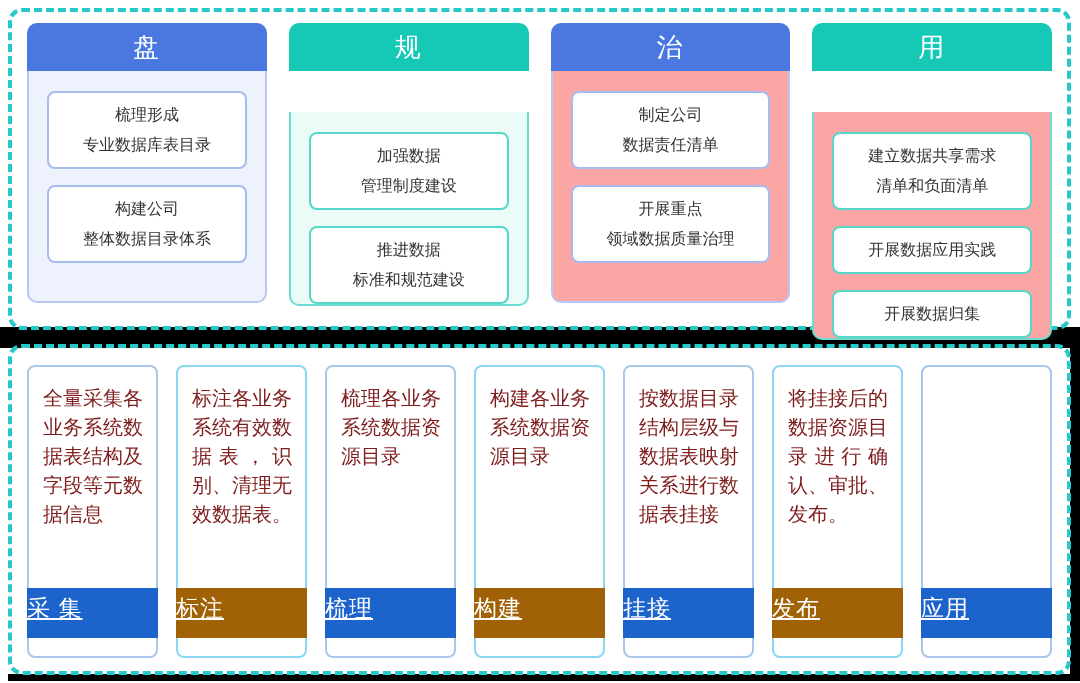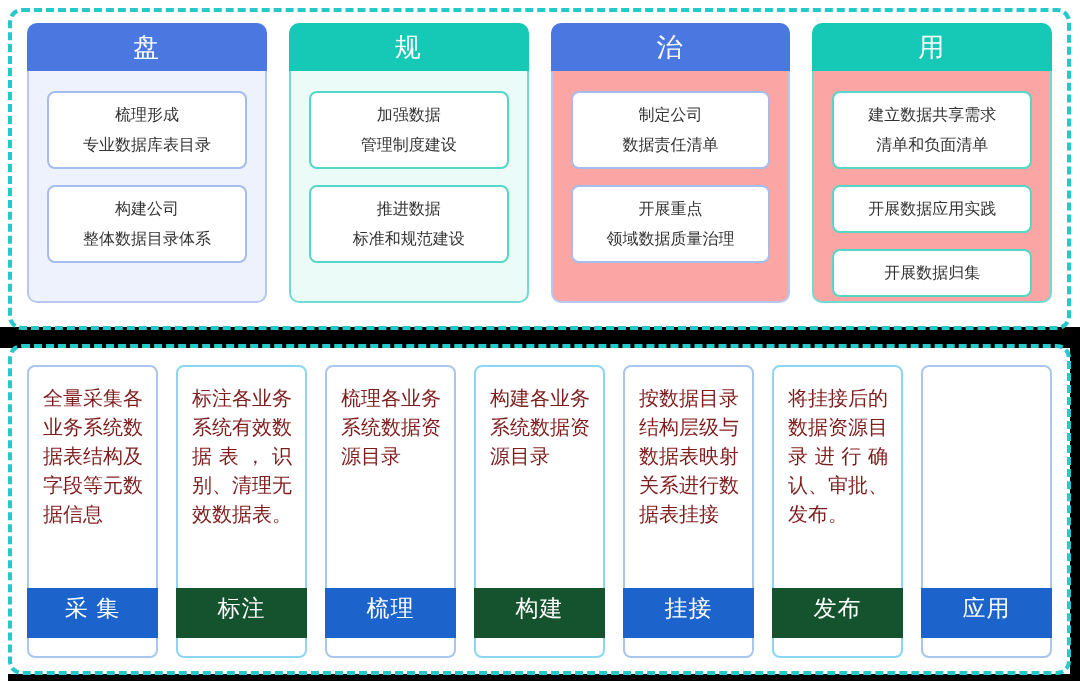--- a/index.html
+++ b/index.html
@@ -42,46 +42,46 @@
     display:flex;align-items:center;justify-content:center;text-align:center;
     font-size:16px;line-height:30px;color:#333;padding:7px 4px;
     white-space:pre-line;
   }
   
   .t-blue .col-header{background:#4A77E0;}
   .t-blue .col-body{border-color:#B7C7F1;}
   .t-blue .task-box{border-color:#A6BCEC;}
   
   .t-teal .col-header{background:#16C8B6;}
-  .t-teal .col-body{border-color:#6FDCD2;}
+  .t-teal .col-body{border-color:#6FDCD2;margin-top:41px;}
   .t-teal .task-box{border-color:#55D7C8;}
   
   .fill-lavender .col-body{background:#EEF2FC;}
   .fill-mint .col-body{background:#EBFBF8;}
   .fill-white .col-body{background:#fca5a5;}
 
   
   .steps{display:flex;gap:18px;height:293px;}
   .step-card{
     flex:1;position:relative;background:#fff;border:2px solid;border-radius:8px;
     box-sizing:border-box;
   }
   .step-desc{
     padding:17px 13px 0 14px;font-size:20px;line-height:29px;color:#7f1d1d;
     text-align:justify;
   }
   .step-label{
     position:absolute;left:-2px;right:-2px;bottom:18px;height:50px;
-    line-height:41px;text-align:center;color:#fff;font-size:23px;
-    font-weight:500;letter-spacing:1px;
+    line-height:41px;color:#fff;font-size:23px;
+    font-weight:500;letter-spacing:1px;text-decoration:underline;
   }
   .s-dark{border-color:#A9C6EC;}
   .s-dark .step-label{background:#1C64CB;}
   .s-light{border-color:#8BD7F3;}
-  .s-light .step-label{background:#14532d;}
+  .s-light .step-label{background:#a16207;}
 </style>
 </head>
 <body>
 
 <div id="band-middle" class="black-band"></div>
 <div id="band-right" class="black-band"></div>
 <div id="band-bottom" class="black-band"></div>
 
 <div id="top-section" class="section">
   <div class="top-cols">

